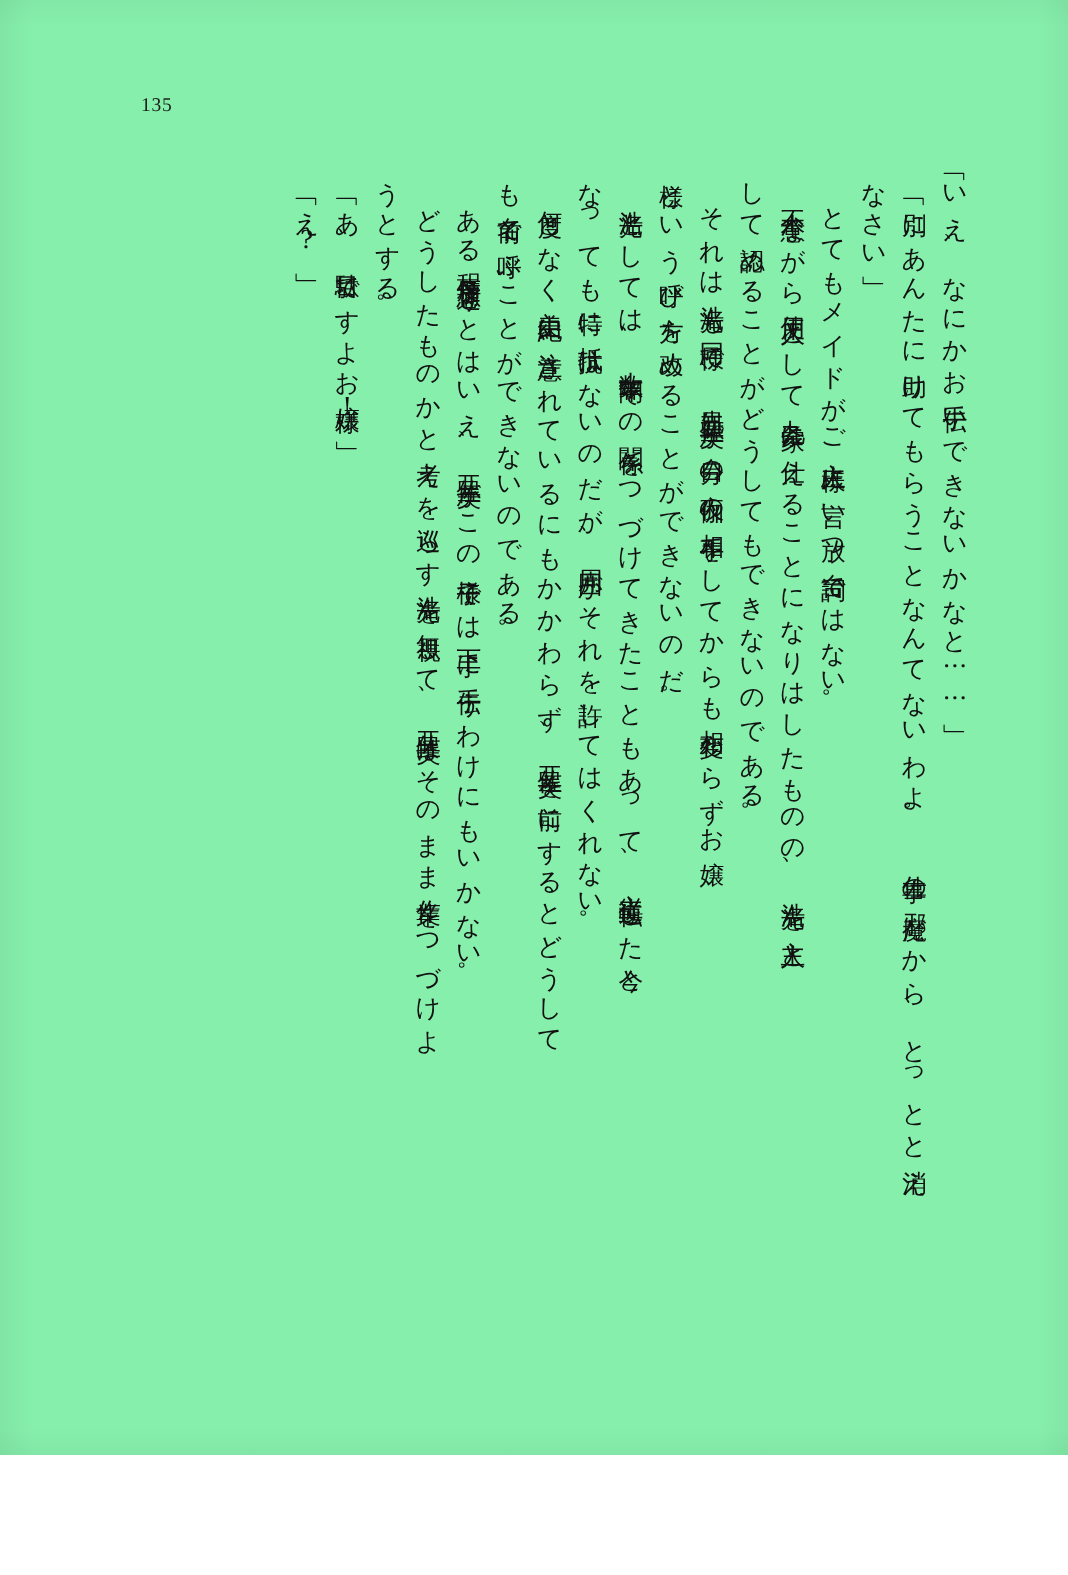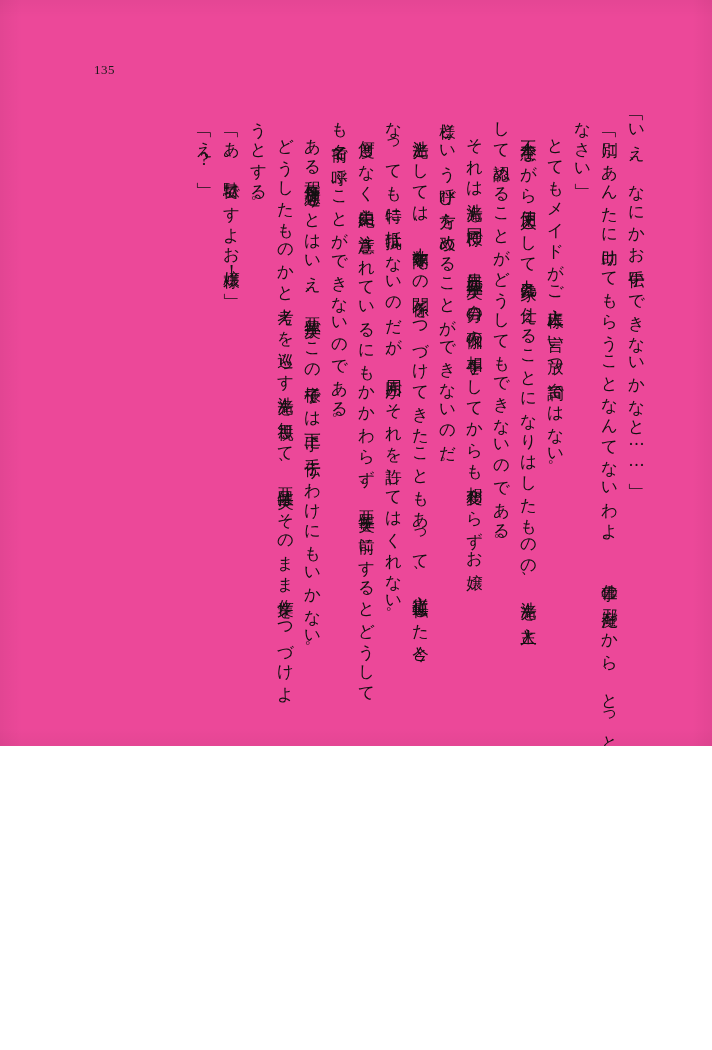--- a/index.html
+++ b/index.html
@@ -6,22 +6,22 @@
     margin: 0;
     padding: 0;
     background: #ffffff;
   }
   body {
     font-family: "Liberation Serif", "DejaVu Serif", serif;
   }
   #page {
     position: relative;
     width: 712px;
-    height: 746px;
-    background: #ec4899;
+    height: 970px;
+    background: #86efac;
     overflow: hidden;
   }
   
   #page:before {
     content: "";
     position: absolute;
     inset: 0;
     background:
       linear-gradient(to right, rgba(0,0,0,0.045) 0px, rgba(0,0,0,0.0) 22px),
       linear-gradient(to left, rgba(0,0,0,0.04) 0px, rgba(0,0,0,0.0) 20px),

